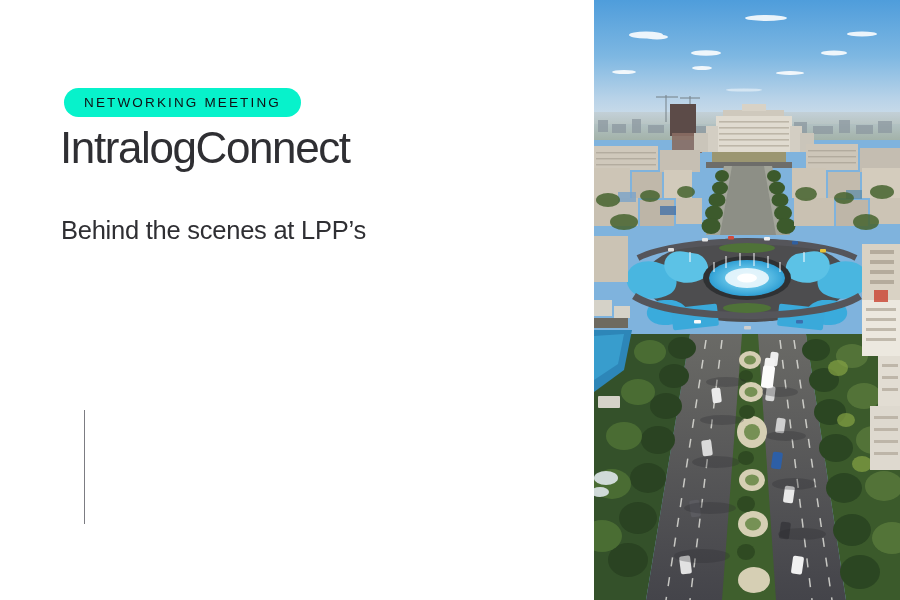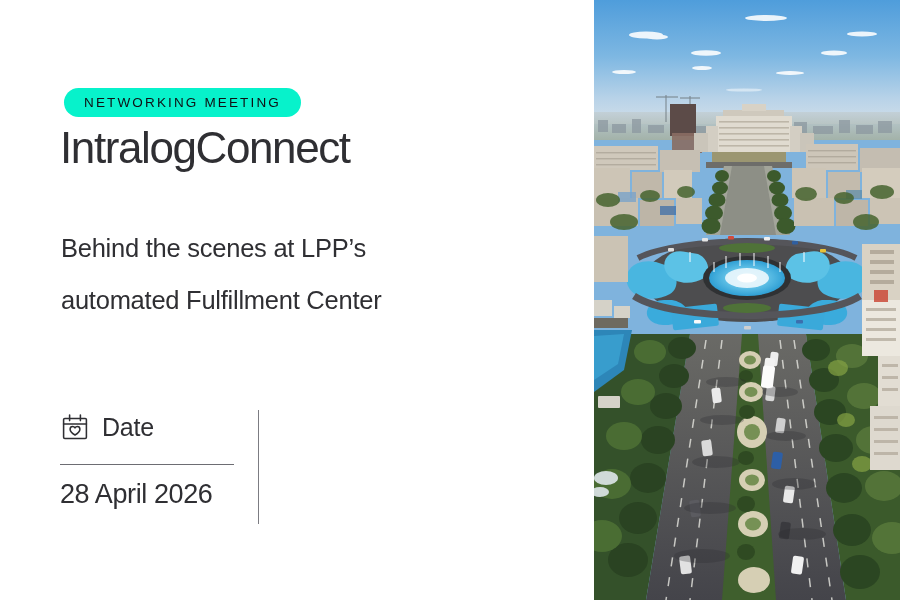--- a/index.html
+++ b/index.html
@@ -53,21 +53,21 @@
   .subhead {
     position:absolute;
     left:61px; top:214px;
     font-size:25.5px;
     font-weight:400;
     line-height:1.32;
     letter-spacing:-0.25px;
     color:#2f2f33;
     max-width:470px;
   }
-  .subhead .line { display:block; white-space:nowrap;margin-top:18px; }
+  .subhead .line { display:block; white-space:nowrap; }
 
   
   .meta {
     position:absolute;
     left:60px; top:406px;
     width:482px;
     display:flex;
     align-items:stretch;
   }
   .meta-col { display:flex; flex-direction:column; }
@@ -129,41 +129,24 @@
 <div class="poster">
 
   <div class="left-panel">
 
     <div class="badge">NETWORKING MEETING</div>
 
     <h1 class="headline">IntralogConnect</h1>
 
     <div class="subhead">
       <span class="line">Behind the scenes at LPP’s</span>
-      <span class="line">automated Fulfillment Center</span>
     </div>
 
     <div class="meta">
 
-      <div class="meta-col date">
-        <div class="meta-head">
-          <span class="meta-icon">
-            <svg width="30" height="30" viewBox="0 0 30 30" fill="none" stroke="#2f2f33" stroke-width="1.55" stroke-linecap="round" stroke-linejoin="round">
-              <rect x="3.6" y="6.4" width="22.8" height="20" rx="1.2"></rect>
-              <line x1="3.6" y1="12.0" x2="26.4" y2="12.0"></line>
-              <line x1="9.6" y1="2.9" x2="9.6" y2="8.6"></line>
-              <line x1="20.4" y1="2.9" x2="20.4" y2="8.6"></line>
-              <path d="M15 23.0 C 15 23.0 10.1 20.2 10.1 17.2 C 10.1 15.6 11.35 14.5 12.7 14.5 C 13.8 14.5 14.6 15.15 15 15.85 C 15.4 15.15 16.2 14.5 17.3 14.5 C 18.65 14.5 19.9 15.6 19.9 17.2 C 19.9 20.2 15 23.0 15 23.0 Z"></path>
-            </svg>
-          </span>
-          <span class="meta-label">Date</span>
-        </div>
-        <div class="meta-rule"></div>
-        <div class="meta-value">28 April 2026</div>
-      </div>
 
       <div class="meta-divider"></div>
 
 
     </div>
   </div>
 
   <div class="photo-panel">
     <svg viewBox="0 0 306 600" preserveAspectRatio="xMidYMid slice">
       <defs>

